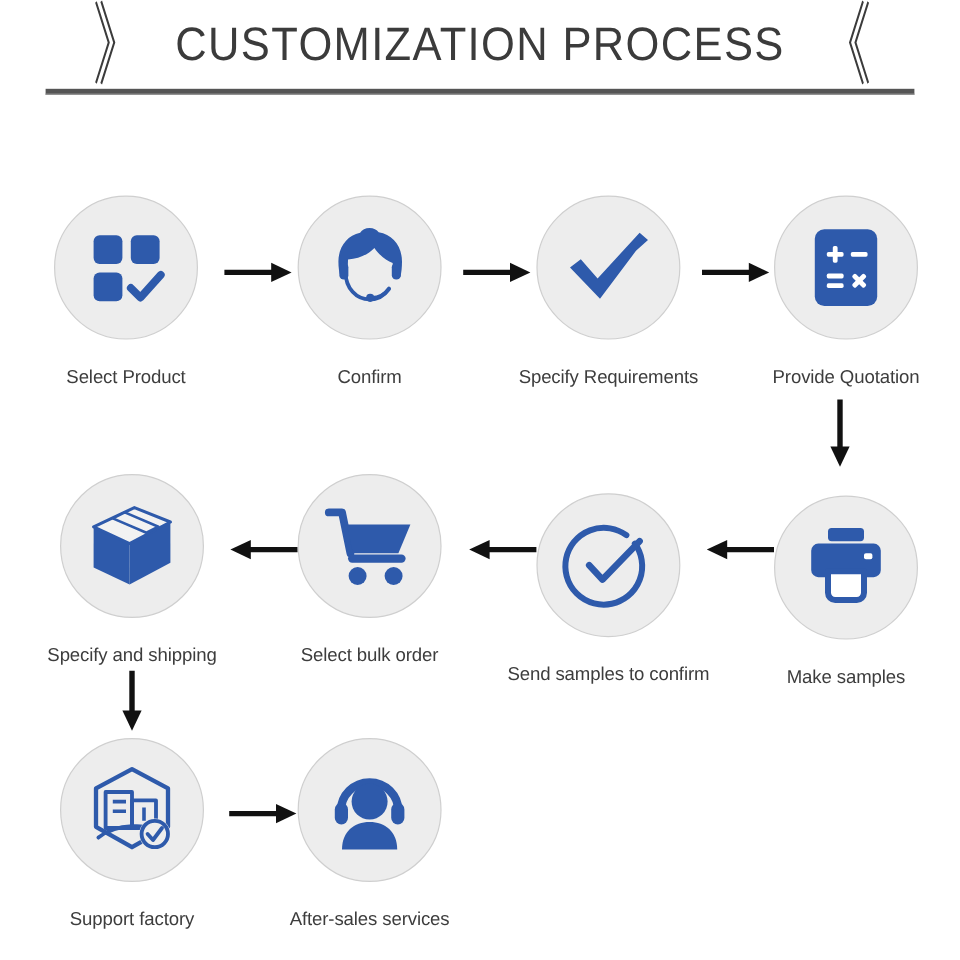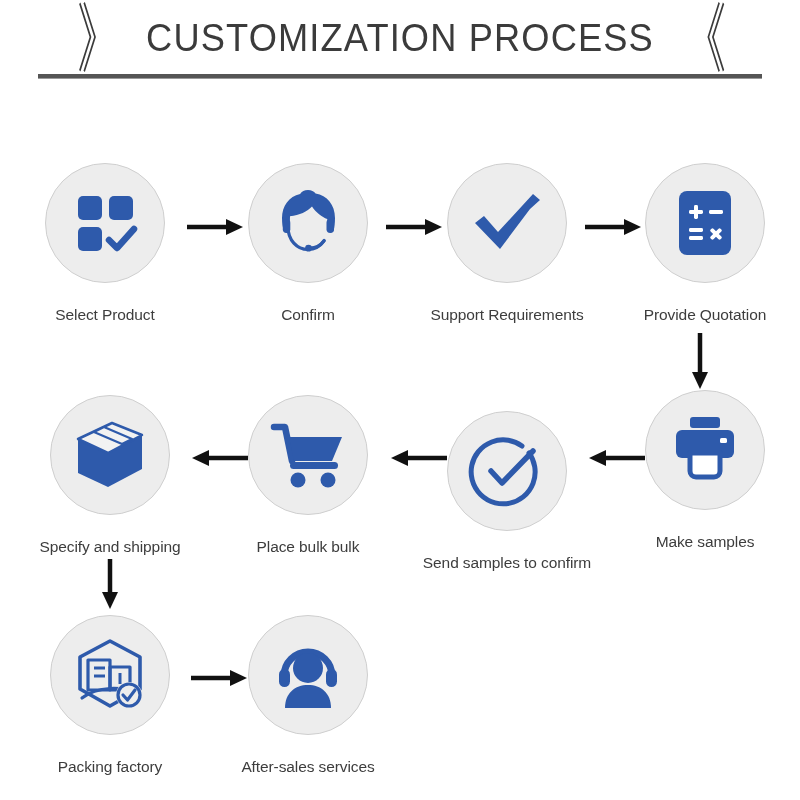--- a/index.html
+++ b/index.html
@@ -164,21 +164,21 @@
 </div>
 
 <div class="node" style="left:507px; top:163px;">
   <div class="circle">
     <span>
       <svg width="80" height="80" viewBox="0 0 80 80">
         <path d="M8 40 L17 33 L31 49 L66 11 L73 17 L63 26 L33 66 Z" fill="#2E5AAB"></path>
       </svg>
     </span>
   </div>
-  <div class="node-label">Support Requirements</div>
+  <div class="node-label">Specify Requirements</div>
 </div>
 
 <div class="arrow-h" style="left:584px; top:216px;">
   <svg width="58" height="22" viewBox="0 0 58 22">
     <line x1="1" y1="11" x2="42" y2="11" stroke="#111111" stroke-width="4.5"></line>
     <polygon points="40,3 57,11 40,19" fill="#111111"></polygon>
   </svg>
 </div>
 
 <div class="node" style="left:705px; top:163px;">
@@ -244,21 +244,21 @@
 
         <polygon points="19,20 72,20 62,44 24,44" fill="#2E5AAB"></polygon>
 
         <rect x="20" y="45" width="48" height="7" rx="3.5" fill="#2E5AAB"></rect>
 
         <circle cx="28" cy="63" r="7.5" fill="#2E5AAB"></circle>
         <circle cx="58" cy="63" r="7.5" fill="#2E5AAB"></circle>
       </svg>
     </span>
   </div>
-  <div class="node-label">Place bulk bulk</div>
+  <div class="node-label">Select bulk order</div>
 </div>
 
 <div class="arrow-h" style="left:388px; top:447px;">
   <svg width="60" height="22" viewBox="0 0 60 22">
     <line x1="18" y1="11" x2="59" y2="11" stroke="#111111" stroke-width="4.5"></line>
     <polygon points="20,3 3,11 20,19" fill="#111111"></polygon>
   </svg>
 </div>
 
 <div class="node" style="left:507px; top:411px;">
@@ -273,21 +273,21 @@
   <div class="node-label">Send samples to confirm</div>
 </div>
 
 <div class="arrow-h" style="left:586px; top:447px;">
   <svg width="60" height="22" viewBox="0 0 60 22">
     <line x1="18" y1="11" x2="59" y2="11" stroke="#111111" stroke-width="4.5"></line>
     <polygon points="20,3 3,11 20,19" fill="#111111"></polygon>
   </svg>
 </div>
 
-<div class="node" style="left:705px; top:390px;">
+<div class="node" style="left:705px; top:413px;">
   <div class="circle">
     <span>
       <svg width="74" height="74" viewBox="0 0 74 74">
 
         <rect x="22" y="4" width="30" height="11" rx="3" fill="#2E5AAB"></rect>
 
         <rect x="8" y="17" width="58" height="28" rx="6" fill="#2E5AAB"></rect>
 
         <rect x="52" y="25" width="7" height="5" rx="1.6" fill="#ffffff"></rect>
 
@@ -321,21 +321,21 @@
 
         <path d="M11 62 C26 50 52 50 68 58" fill="none" stroke="#2E5AAB" stroke-width="3.2" stroke-linecap="round"></path>
 
         <circle cx="58" cy="59" r="13" fill="#ededed"></circle>
         <circle cx="58" cy="59" r="11" fill="none" stroke="#2E5AAB" stroke-width="3.2"></circle>
         <path d="M52 59 L56.5 64 L64 54" fill="none" stroke="#2E5AAB" stroke-width="3.2" stroke-linecap="round" stroke-linejoin="round"></path>
       </svg>
     </span>
   </div>
   <div class="node-label">
-    <div>Packing factory</div>
+    <div>Support factory</div>
   </div>
 </div>
 
 <div class="arrow-h" style="left:190px; top:667px;">
   <svg width="58" height="22" viewBox="0 0 58 22">
     <line x1="1" y1="11" x2="42" y2="11" stroke="#111111" stroke-width="4.5"></line>
     <polygon points="40,3 57,11 40,19" fill="#111111"></polygon>
   </svg>
 </div>
 

